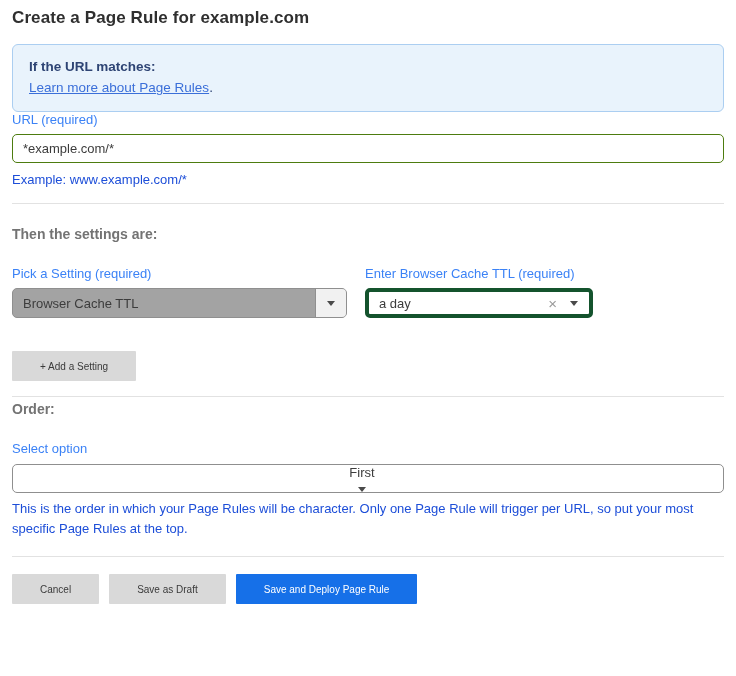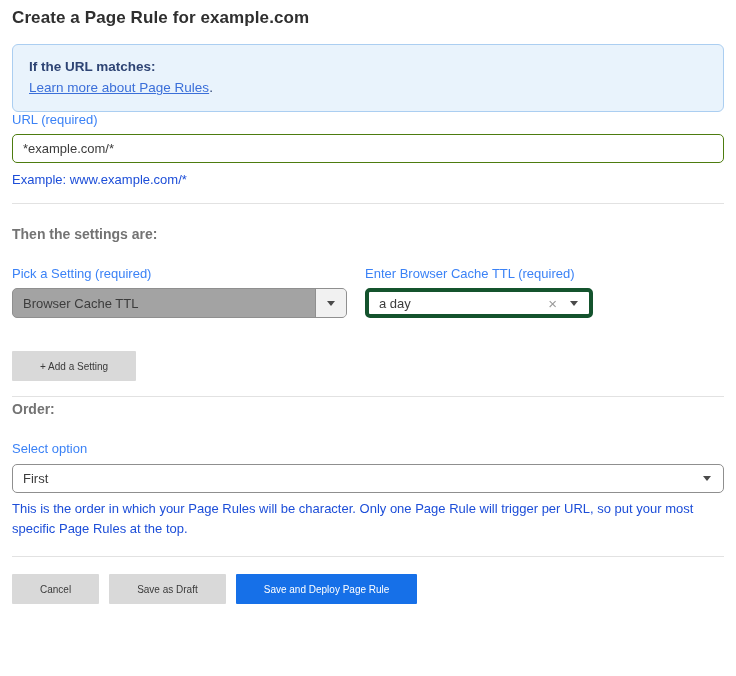--- a/index.html
+++ b/index.html
@@ -151,20 +151,21 @@
   .select-wide {
     display: flex;
     align-items: center;
     height: 29px;
     border: 1px solid #8f8f8f;
     border-radius: 5px;
     background: #ffffff;
     cursor: pointer;
     margin-top: 8px;
     padding: 0 12px 0 0;
+    flex-direction: column;
   }
   .select-wide .select-value {
     flex: 1;
     padding: 0 10px;
     font-size: 13px;
     color: #3c3c3c;
   }
 
   
   .btn {

